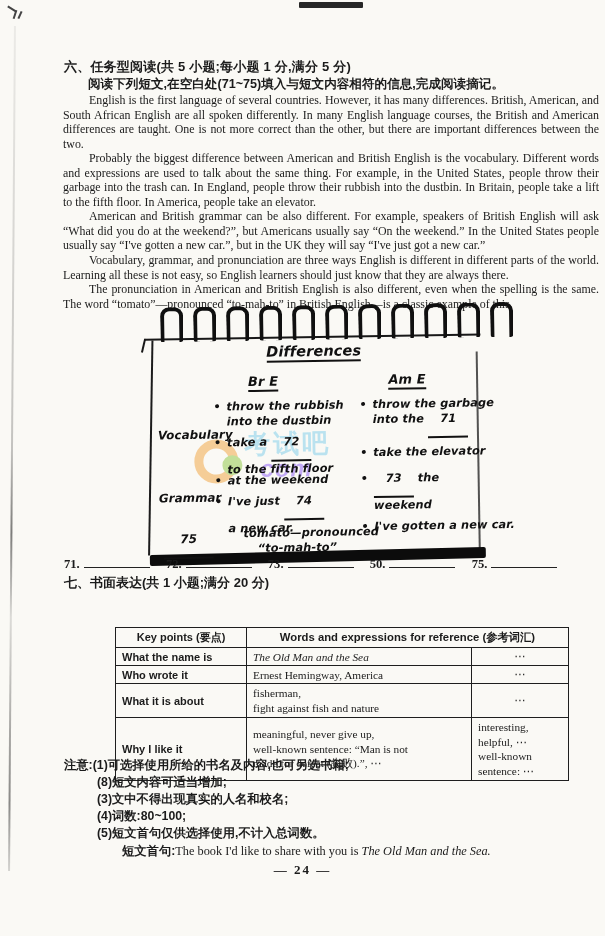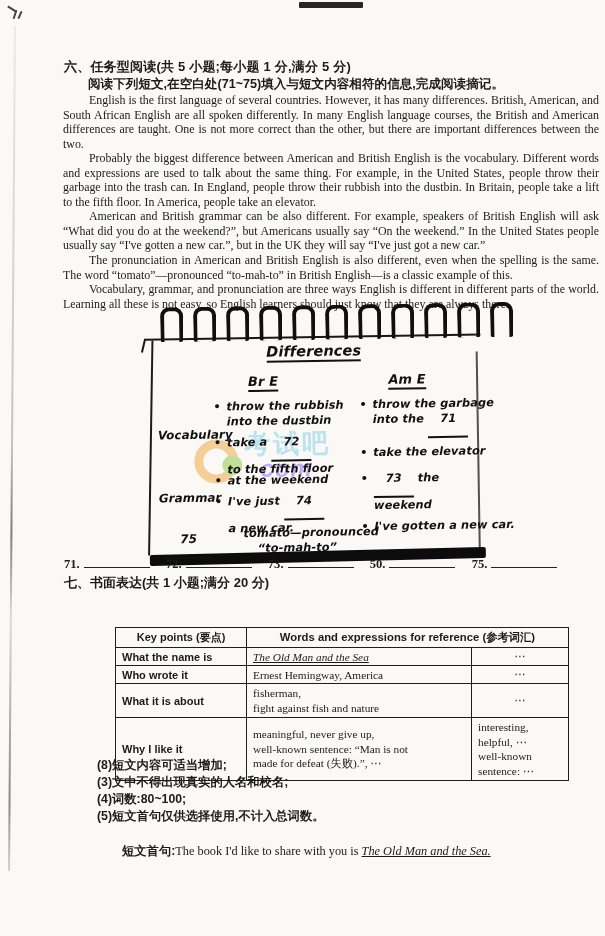--- a/index.html
+++ b/index.html
@@ -73,21 +73,21 @@
   .q76{position:absolute;left:64px;top:592px;width:528px;display:flex;font-size:12.4px;line-height:17px;}
   .q76 .qnum{width:25px;flex:none;font-family:"Liberation Serif",serif;font-weight:700;}
 
   
   .reftable{position:absolute;left:115px;top:627px;border-collapse:collapse;font-size:11.3px;}
   .reftable td{border:1.4px solid #1e1e1e;padding:2px 6px;vertical-align:middle;}
   .reftable .c1{width:118px;font-family:"Liberation Sans",sans-serif;font-weight:700;font-size:11px;}
   .reftable .c2{width:212px;font-family:"Liberation Serif",serif;}
   .reftable .c3{width:84px;text-align:center;font-family:"Liberation Serif",serif;}
   .reftable .hdr{text-align:center;font-family:"Liberation Sans",sans-serif;font-weight:700;}
-  .booktitle{font-style:italic;text-decoration:underline;}
+  .booktitle{font-style:italic;}
   .cellline{display:block;line-height:14.5px;}
 
   
   .notes{position:absolute;left:64px;top:757px;width:535px;font-size:12.3px;line-height:16.9px;}
   .notes .nrow{display:flex;}
   .notes .nlabel{flex:none;}
   .notes .indent{padding-left:33px;}
   .first-sentence{position:absolute;left:122px;top:843px;font-size:12.3px;}
   .first-sentence .eng{font-family:"Liberation Serif",serif;font-weight:400;}
   .pagenum{position:absolute;left:0;right:0;top:862px;text-align:center;
@@ -106,22 +106,22 @@
     </div>
   <div class="fold-line"></div>
 
   <div class="sec-head cn">六、任务型阅读(共 5 小题;每小题 1 分,满分 5 分)</div>
   <div class="instruction cn">阅读下列短文,在空白处(71~75)填入与短文内容相符的信息,完成阅读摘记。</div>
 
   <div class="passage">
     <p>English is the first language of several countries.  However, it has many differences.  British, American, and South African English are all spoken differently.  In many English language courses, the British and American differences are taught.  One is not more correct than the other, but there are important differences between the two.</p>
     <p>Probably the biggest difference between American and British English is the vocabulary.  Different words and expressions are used to talk about the same thing.  For example, in the United States, people throw their garbage into the trash can.  In England, people throw their rubbish into the dustbin.  In Britain, people take a lift to the fifth floor.  In America, people take an elevator.</p>
     <p>American and British grammar can be also different.  For example, speakers of British English will ask “What did you do at the weekend?”, but Americans usually say “On the weekend.”  In the United States people usually say “I've gotten a new car.”, but in the UK they will say “I've just got a new car.”</p>
+    <p>Vocabulary, grammar, and pronunciation are three ways English is different in different parts of the world.  Learning all these is not easy, so English learners should just know that they are always there.</p>
     <p>The pronunciation in American and British English is also different, even when the spelling is the same.  The word “tomato”—pronounced “to-mah-to” in British English—is a classic example of this.</p>
-    <p>Vocabulary, grammar, and pronunciation are three ways English is different in different parts of the world.  Learning all these is not easy, so English learners should just know that they are always there.</p>
   </div>
 
   <div class="notebook">
     <div class="coils">
       <i class="coil"></i><i class="coil"></i><i class="coil"></i><i class="coil"></i><i class="coil"></i><i class="coil"></i><i class="coil"></i><i class="coil"></i><i class="coil"></i><i class="coil"></i><i class="coil"></i>
     </div>
     <div class="nb-topline"></div>
     <div class="nb-hook"></div>
     <div class="nb-left"></div>
     <div class="nb-right"></div>
@@ -233,23 +233,28 @@
       </td>
       <td class="c3" style="text-align:left;">
         <span class="cellline">interesting, helpful, ⋯</span>
         <span class="cellline">well-known sentence: ⋯</span>
       </td>
     </tr>
   </tbody>
     </table>
 
   <div class="notes cn">
+    <div class="nrow">
+      <span class="nlabel">注意:</span>
+      <span>(1)可选择使用所给的书名及内容,也可另选书籍;</span>
+    </div>
     <div class="indent">(8)短文内容可适当增加;</div>
     <div class="indent">(3)文中不得出现真实的人名和校名;</div>
     <div class="indent">(4)词数:80~100;</div>
     <div class="indent">(5)短文首句仅供选择使用,不计入总词数。</div>
   </div>
 
   <div class="first-sentence">
     <span class="cn">短文首句:</span><span class="eng">The book I'd like to share with you is </span><span class="eng booktitle">The Old Man and the Sea.</span>
   </div>
 
+  <div class="pagenum">— 24 —</div>
 </div>
 
 </body></html>

